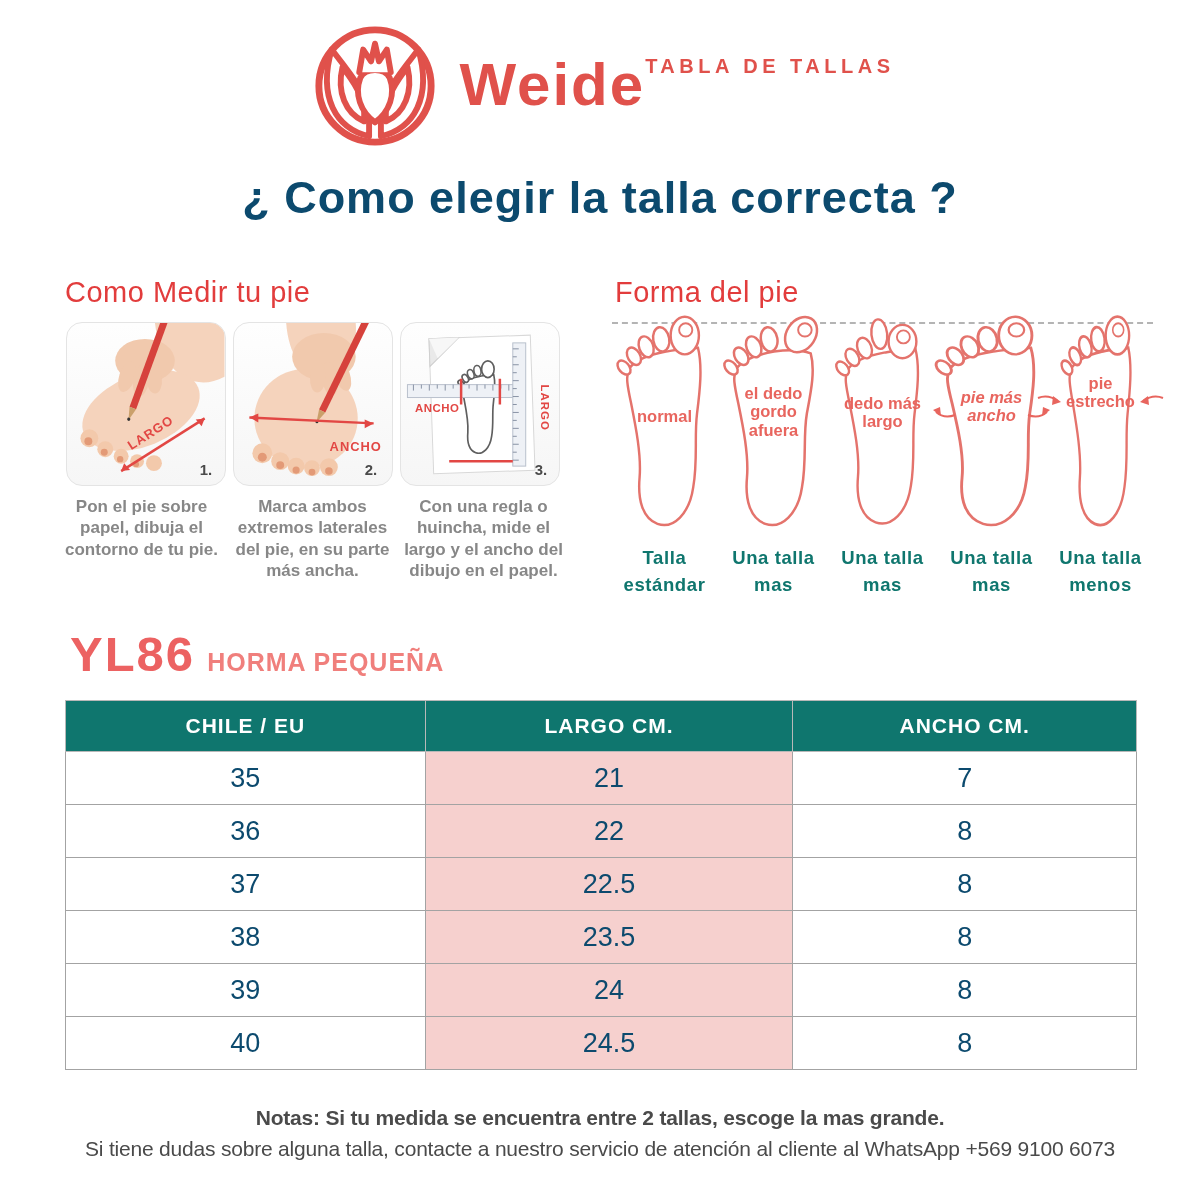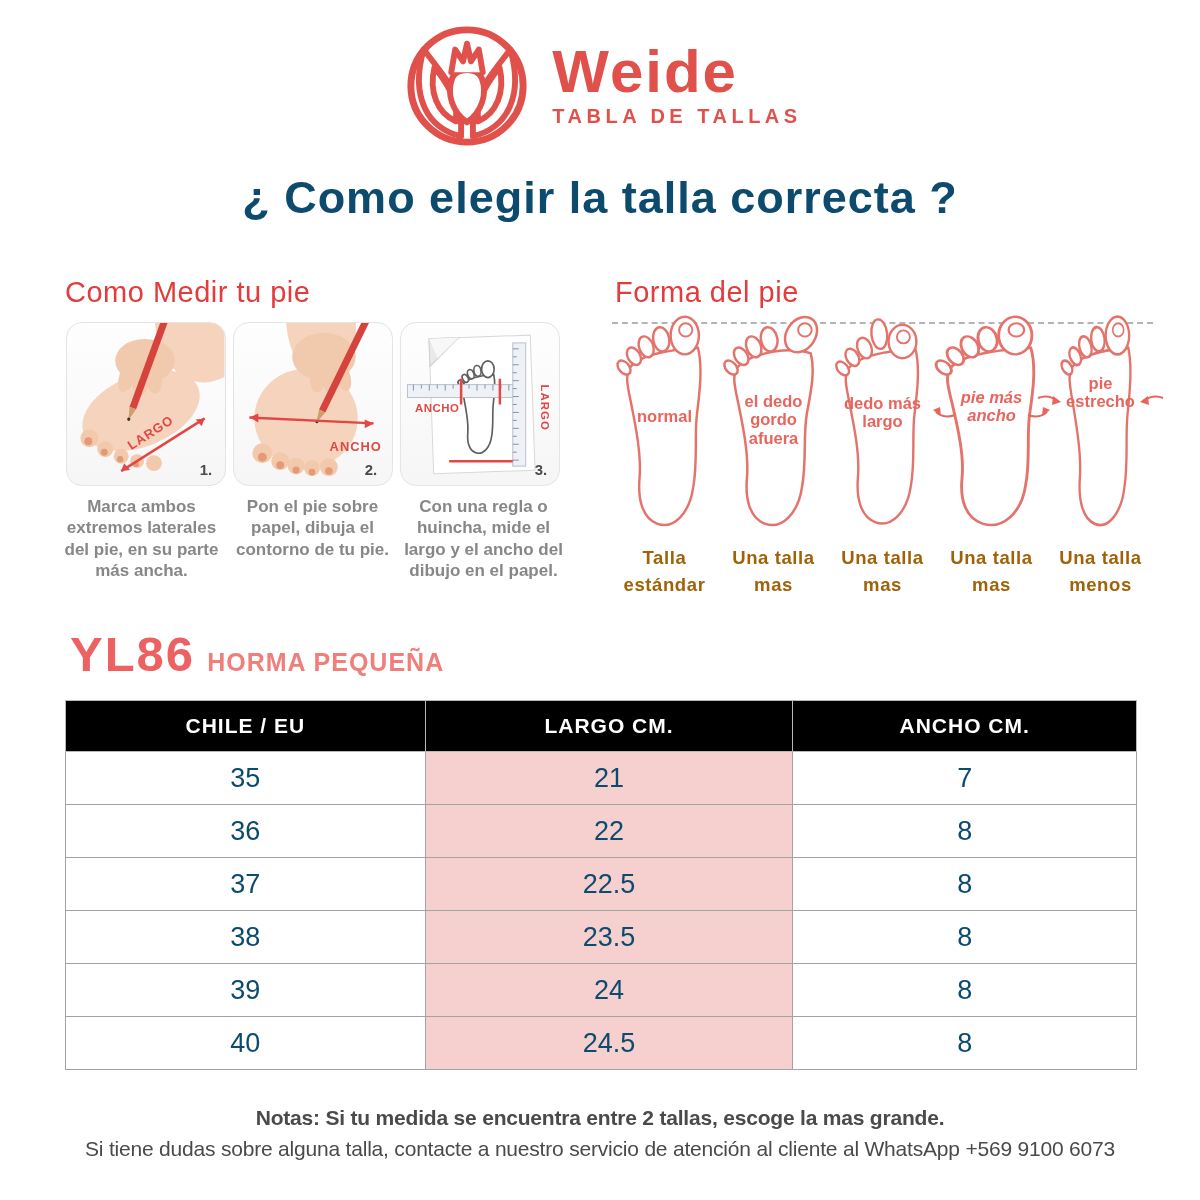--- a/index.html
+++ b/index.html
@@ -2,21 +2,21 @@
 <html><head>
 <meta charset="utf-8">
 <style>
   * { margin:0; padding:0; box-sizing:border-box; }
   html,body { background:#ffffff; }
   body { font-family:"Liberation Sans", sans-serif; width:1200px; }
   .page { position:relative; width:1200px; height:1200px; background:#fff; overflow:hidden; }
 
   
   .logo { position:absolute; top:20px; left:0; right:0; display:flex; justify-content:center; align-items:center; gap:16px; }
-  .logo-text { display:flex; flex-direction:column; align-items:flex-start; }
+  .logo-text { display:flex; flex-direction:row; align-items:flex-start; }
   .brand-name { font-size:60px; font-weight:700; color:#e0514b; letter-spacing:2px; line-height:1.05; }
   .brand-tagline { font-size:20px; font-weight:700; color:#e0514b; letter-spacing:4.5px; margin-top:2px; }
 
   
   .page-title { position:absolute; top:172px; left:0; width:100%; text-align:center;
     font-size:45px; font-weight:700; color:#0c4a6e; letter-spacing:1px; }
 
   
   .sec-heading { position:absolute; font-size:29px; color:#e23c3c; letter-spacing:0.5px; }
   .sec-heading.left  { left:65px; top:276px; }
@@ -31,32 +31,32 @@
     color:#878787; line-height:1.25; padding:0 6px; }
 
   
   .feet-area { position:absolute; left:610px; top:312px; width:545px; }
   .dotted-line { position:absolute; top:10px; left:2px; right:2px; border-top:2px dashed #b4b4b4; }
   .feet-row { display:flex; }
   .foot-cell { position:relative; width:109px; display:flex; flex-direction:column; align-items:center; }
   .foot-cell svg { display:block; }
   .foot-label { position:absolute; width:100%; text-align:center; color:#e8655e;
     font-weight:700; font-size:16.5px; line-height:1.12; white-space:pre-line; }
-  .fl-1 { top:95px; } .fl-2 { top:72px;margin-top:8px; } .fl-3 { top:82px; } .fl-4 { top:76px;font-style:italic; } .fl-5 { top:62px; }
-  .foot-advice { margin-top:7px; text-align:center; color:#a16207; font-weight:700;
+  .fl-1 { top:95px; } .fl-2 { top:72px; } .fl-3 { top:82px; } .fl-4 { top:76px;font-style:italic; } .fl-5 { top:62px; }
+  .foot-advice { margin-top:7px; text-align:center; color:#0f766e; font-weight:700;
     font-size:18.5px; line-height:1.45; letter-spacing:0.6px; white-space:pre-line; }
   .arrow { position:absolute; width:26px; height:16px; }
 
   
   .model-line { position:absolute; left:70px; top:626px; display:flex; align-items:baseline; gap:12px; }
   .model-code { font-size:49px; font-weight:800; color:#ec6262; letter-spacing:2px; }
   .model-sub  { font-size:25px; font-weight:700; color:#f07f7c; letter-spacing:1px; }
 
   table.sizes { position:absolute; left:65px; top:700px; width:1072px; border-collapse:collapse; }
-  table.sizes th { height:51px; background:#000000; color:#ffffff; font-size:21px;
+  table.sizes th { height:51px; background:#0f766e; color:#ffffff; font-size:21px;
     font-weight:700; letter-spacing:1px; border:1px solid #b8b8b8; }
   table.sizes td { height:53px; text-align:center; font-size:27px; color:#0c4a6e;
     border:1px solid #a3a3a3; background:#ffffff; }
   table.sizes td.pink, table.sizes col.pink { background:#f6d0ce; }
   table.sizes th:nth-child(1), table.sizes td:nth-child(1) { width:360px; }
   table.sizes th:nth-child(2), table.sizes td:nth-child(2) { width:368px; }
   table.sizes th:nth-child(3), table.sizes td:nth-child(3) { width:344px; }
 
   
   .notes { position:absolute; top:1106px; left:0; width:100%; text-align:center;
@@ -185,22 +185,22 @@
           <line x1="48" y1="139" x2="112" y2="139"></line>
         </g>
         <text x="36" y="90" font-size="11.5" font-weight="bold" letter-spacing="0.5" fill="#e24744" text-anchor="middle">ANCHO</text>
         <text x="140" y="62" font-size="11.5" font-weight="bold" letter-spacing="1" fill="#e24744" transform="rotate(90 140 62)">LARGO</text>
         <text x="134" y="153" font-size="15" font-weight="bold" fill="#4a4a4a">3.</text>
       </svg>
     </div>
   </div>
 
   <div class="captions">
+    <div class="caption">Pon el pie sobre papel, dibuja el contorno de tu pie.</div>
     <div class="caption">Marca ambos extremos laterales del pie, en su parte más ancha.</div>
-    <div class="caption">Pon el pie sobre papel, dibuja el contorno de tu pie.</div>
     <div class="caption">Con una regla o huincha, mide el largo y el ancho del dibujo en el papel.</div>
   </div>
 
   <div class="feet-area">
     <div class="dotted-line"></div>
     <div class="feet-row">
 
       <div class="foot-cell">
         <svg width="104" height="226" viewBox="0 0 110 240" fill="#ffffff" stroke="#e4736c" stroke-width="2.6">
           <path d="M90 38 C95 58 92 84 89 108 C86 132 90 158 85 186 C81 214 64 231 47 225 C31 219 26 199 28 176 C30 152 24 122 19 97 C15 78 13 68 17 60 C24 50 40 45 56 42 C68 40 78 38 90 38 Z"></path>

